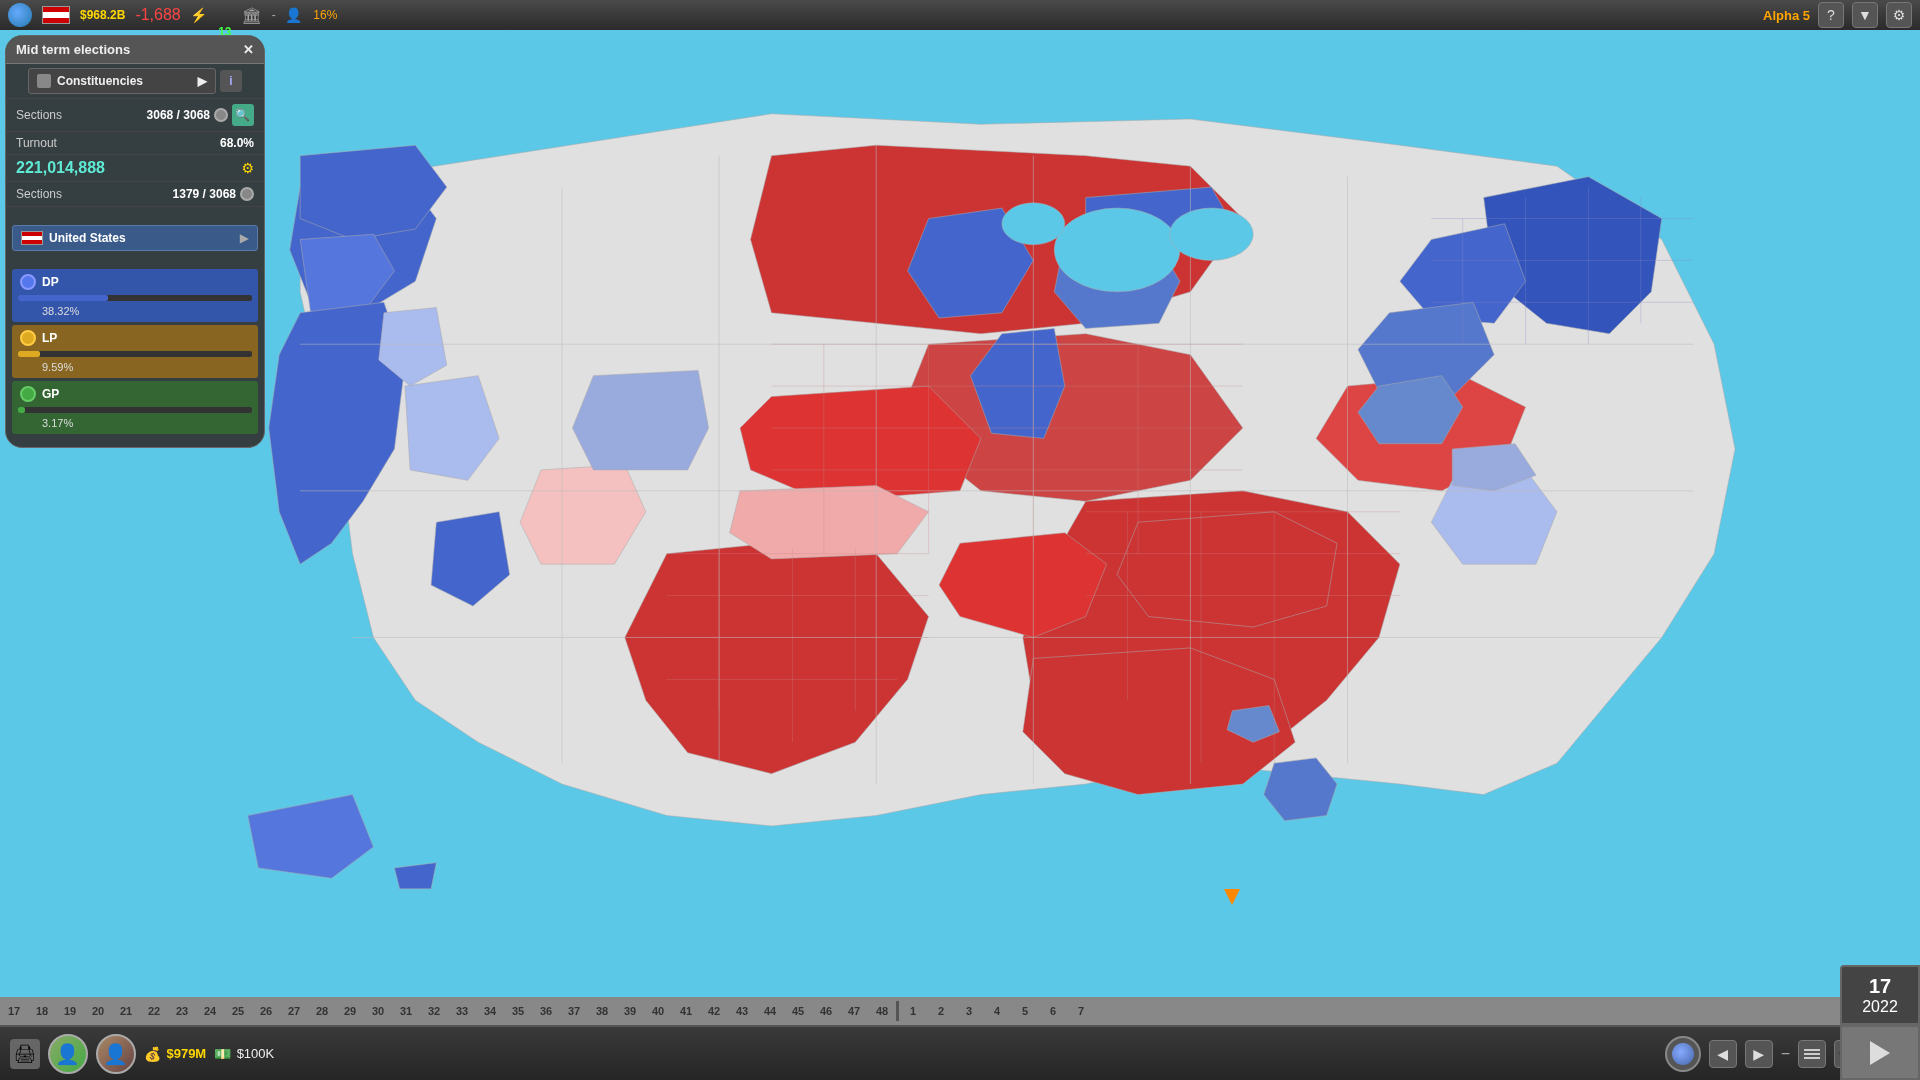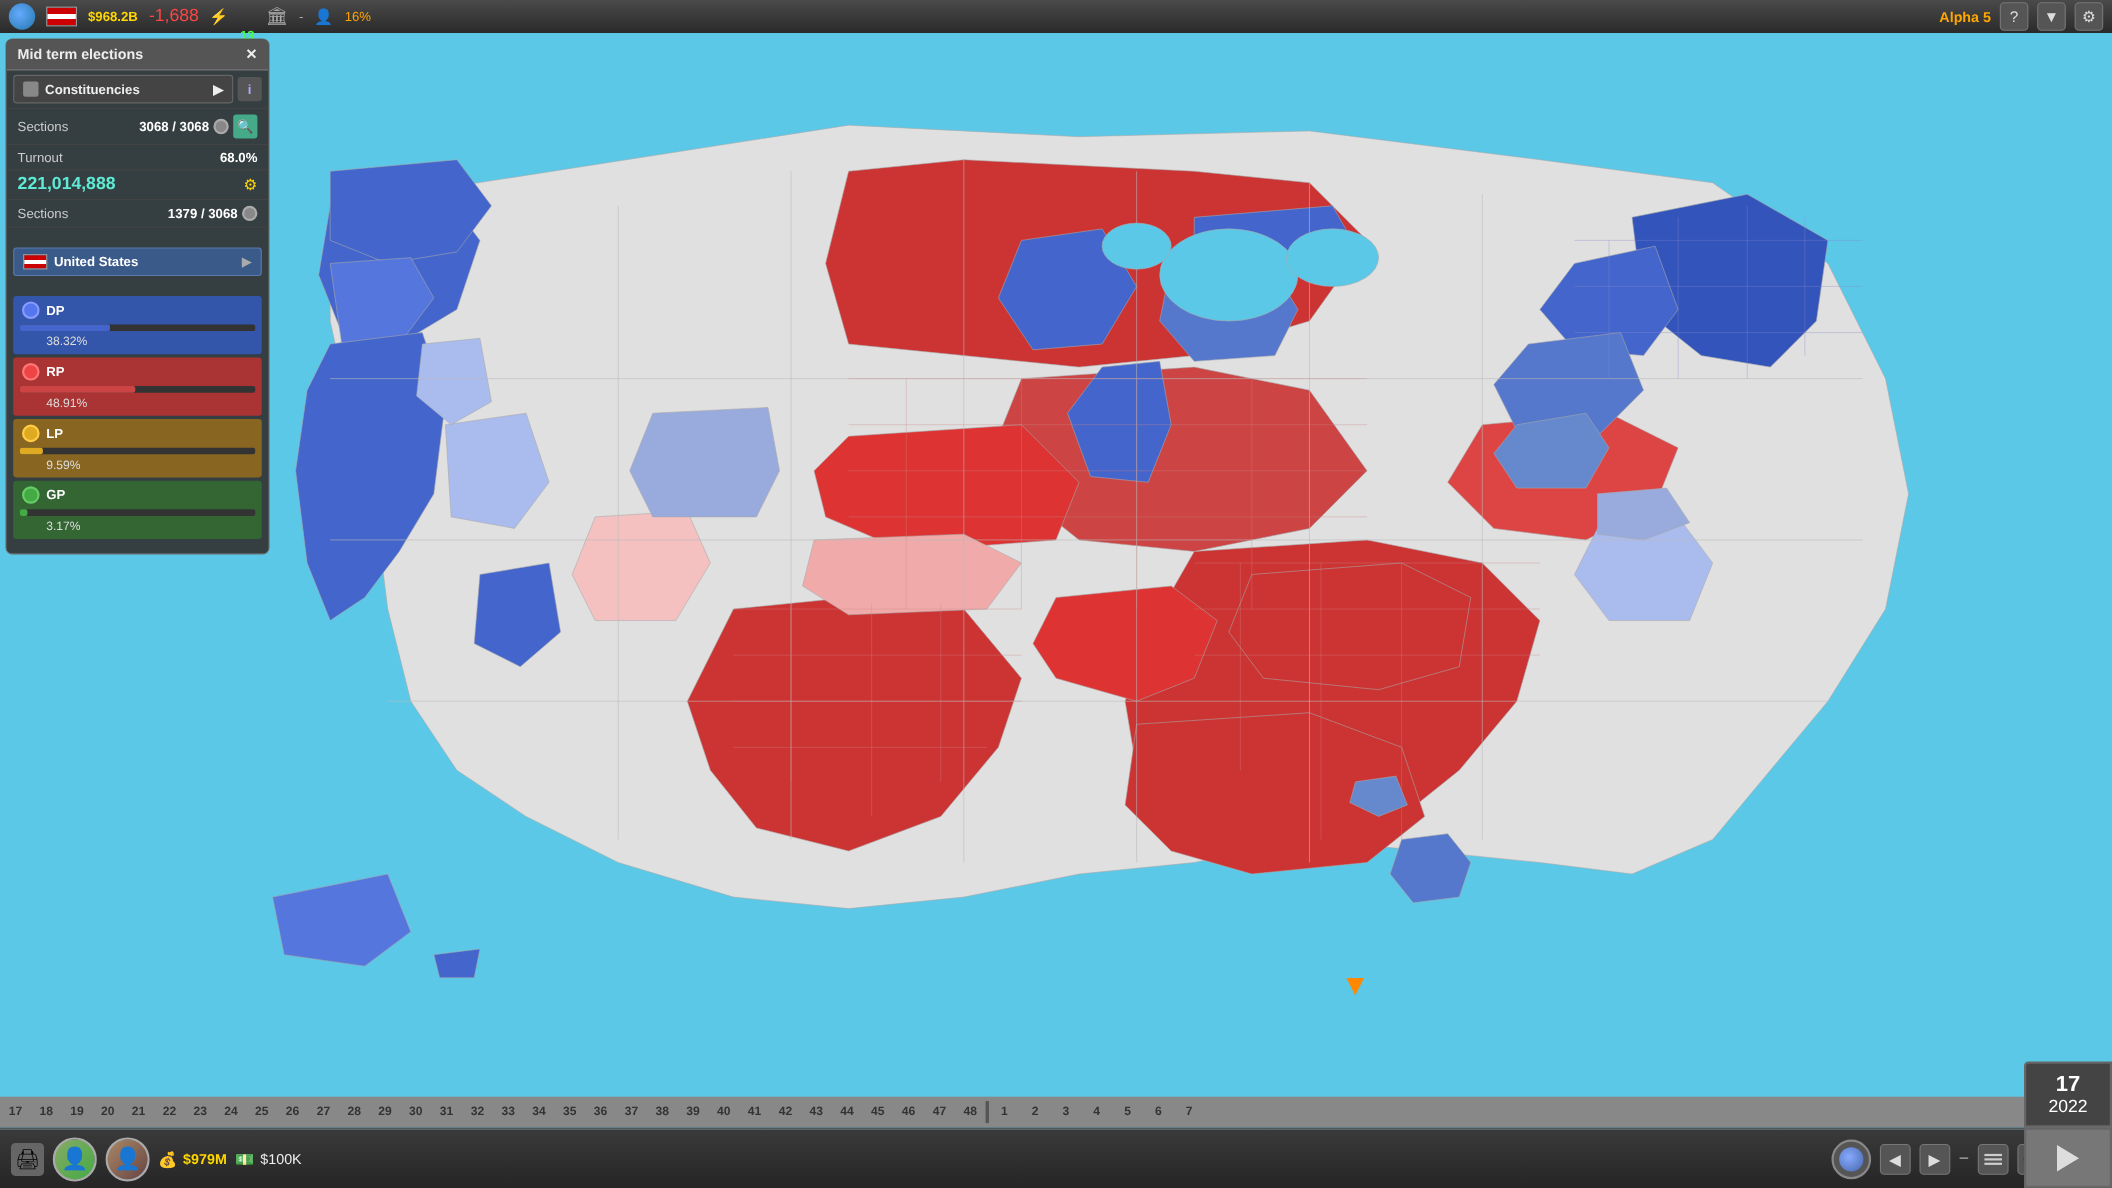--- a/index.html
+++ b/index.html
@@ -20,22 +20,22 @@
     .tb-building { color: #aaa; font-size: 16px; }
     .tb-person { color: #8af; font-size: 14px; }
     .tb-percent { color: #ffa500; font-size: 12px; }
     .tb-spacer { flex: 1; }
     #topbar-right { display: flex; align-items: center; gap: 8px; }
     .tb-btn { width: 26px; height: 26px; background: #555; border-radius: 4px; display: flex; align-items: center; justify-content: center; color: #ddd; font-size: 14px; cursor: pointer; border: 1px solid #777; }
     .alpha-label { color: #ffa500; font-size: 13px; font-weight: bold; }
 
     
     #left-panel {
-      position: absolute; top: 35px; left: 5px; width: 240px;
-      background: rgba(50,50,50,0.92); border-radius: 6px; border: 1px solid #666;
+      position: absolute; top: 35px; left: 5px; width: 260px;
+      background: rgba(50,50,50,0.92); border-radius: 17px; border: 1px solid #666;
       z-index: 100; overflow: hidden;
     }
     #panel-header {
       background: #555; padding: 6px 10px; display: flex; justify-content: space-between; align-items: center;
       border-bottom: 1px solid #777;
     }
     #panel-header span { color: #eee; font-size: 13px; font-weight: bold; }
     .close-btn { color: #ccc; cursor: pointer; font-size: 16px; }
 
     .constituencies-bar {
@@ -180,21 +180,21 @@
     <div class="tb-btn">⚙</div>
   </div>
 </div>
 
 <div id="left-panel">
   <div id="panel-header">
     <span>Mid term elections</span>
     <span class="close-btn">✕</span>
   </div>
 
-  <div style="display:flex;align-items:center;justify-content:space-between;padding:4px 6px;border-bottom:1px solid #444;">
+  <div style="display:flex;align-items:center;justify-content:space-between;padding:4px 22px;border-bottom:1px solid #444;">
     <div class="constituencies-bar" style="flex:1;margin:0;">
       <div style="display:flex;align-items:center;">
         <div style="width:14px;height:14px;background:#888;border-radius:2px;margin-right:6px;"></div>
         <span>Constituencies</span>
       </div>
       <span class="expand-arrow">▶</span>
     </div>
     <div class="info-icon-btn" style="margin-left:4px;">i</div>
   </div>
 
@@ -235,30 +235,20 @@
     <div class="party-header">
       <div class="party-icon dp-icon" style="background:#5577ee;border:2px solid #8899ff;"></div>
       <span class="party-name">DP</span>
     </div>
     <div class="party-bar-container">
       <div class="party-bar dp-bar" style="width:38.32%;"></div>
     </div>
     <span class="party-pct">38.32%</span>
   </div>
 
-  <div class="party-item rp-bg">
-    <div class="party-header">
-      <div class="party-icon rp-icon" style="background:#ee4444;border:2px solid #ff7777;"></div>
-      <span class="party-name">RP</span>
-    </div>
-    <div class="party-bar-container">
-      <div class="party-bar rp-bar" style="width:48.91%;"></div>
-    </div>
-    <span class="party-pct">48.91%</span>
-  </div>
 
   <div class="party-item lp-bg">
     <div class="party-header">
       <div class="party-icon lp-icon" style="background:#ddaa22;border:2px solid #ffcc44;"></div>
       <span class="party-name">LP</span>
     </div>
     <div class="party-bar-container">
       <div class="party-bar lp-bar" style="width:9.59%;"></div>
     </div>
     <span class="party-pct">9.59%</span>

